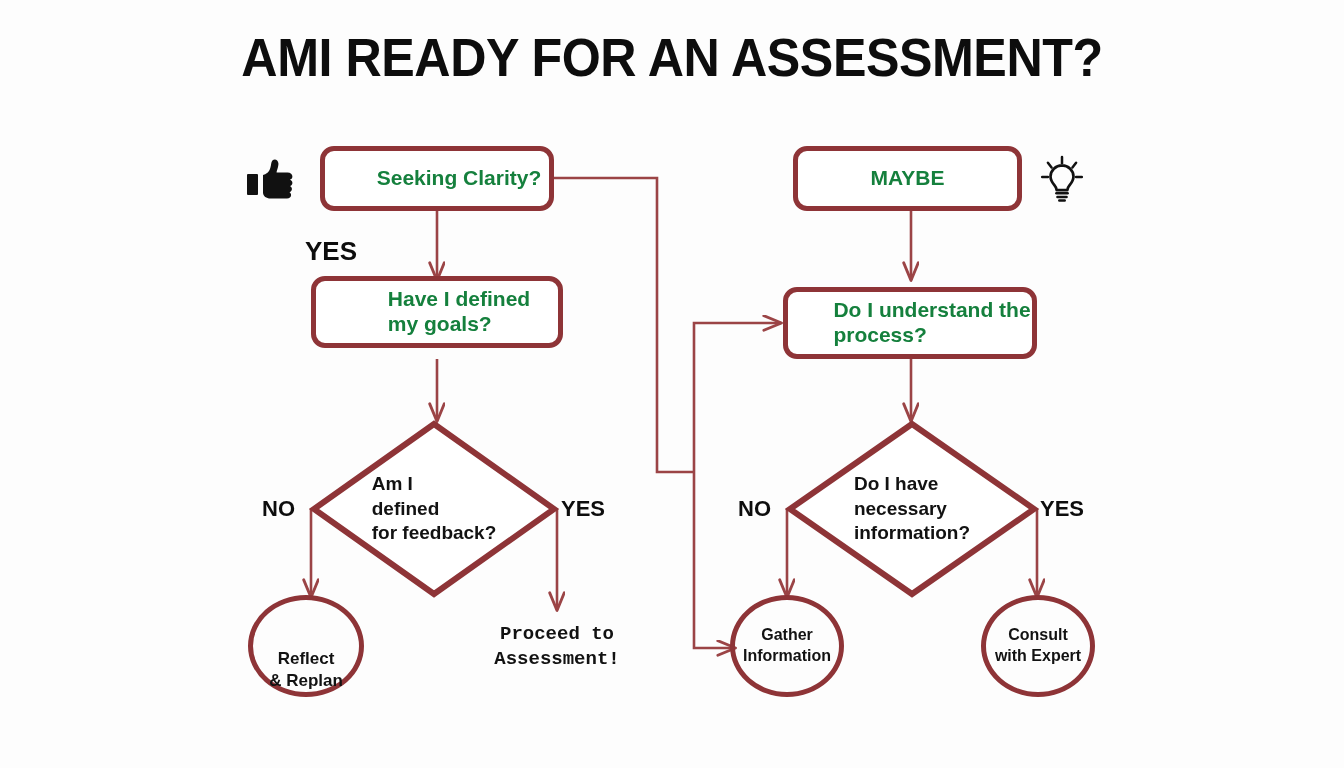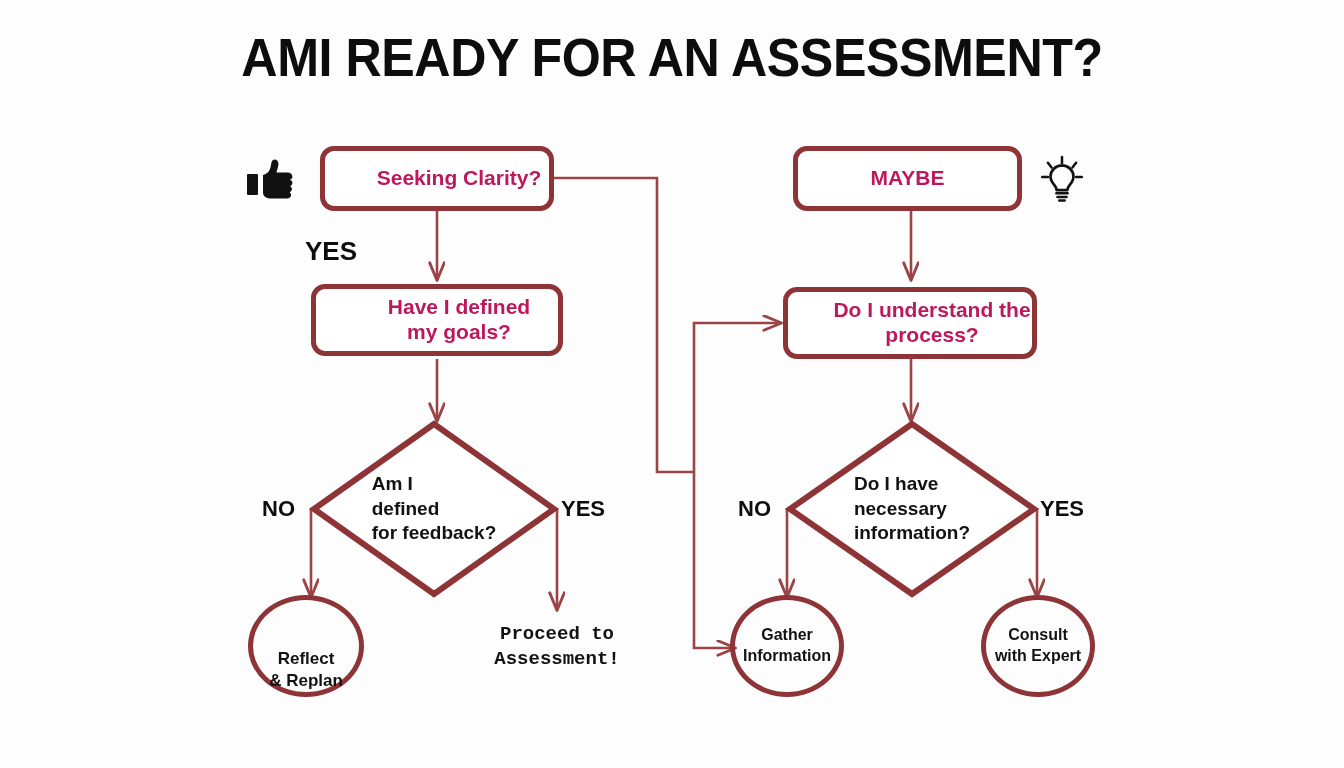--- a/index.html
+++ b/index.html
@@ -52,22 +52,21 @@
   
   .node-box {
     position: absolute;
     box-sizing: border-box;
     background: #ffffff;
     border: 5px solid #8e3437;
     border-radius: 14px;
     display: flex;
     align-items: center;
     justify-content: center;
-    text-align: center;
-    color: #be185d;
+    color: #15803d;
     font-weight: 700;
     line-height: 1.18;
     padding-left: 44px;
   }
   .node-box .node-text { display: block; }
 
   
   .diamond-wrap {
     position: absolute;
   }
@@ -238,21 +237,21 @@
       </g>
     </svg>
   </span>
 
   <div class="node-box" style="left:320px; top:146px; width:234px; height:65px; font-size:21px;">
     <span class="node-text">Seeking Clarity?</span>
   </div>
 
   <div class="branch-note" style="left:305px; top:236px;">YES</div>
 
-  <div class="node-box" style="left:311px; top:284px; width:252px; height:72px; font-size:21px;">
+  <div class="node-box" style="left:311px; top:276px; width:252px; height:72px; font-size:21px;">
     <span class="node-text">
       <span>Have I defined</span><br>
       <span>my goals?</span>
     </span>
   </div>
 
   <div class="diamond-wrap" style="left:311px; top:421px; width:246px; height:176px;">
     <svg width="246" height="176" viewBox="0 0 246 176" xmlns="http://www.w3.org/2000/svg">
       <polygon points="123,3 243,88 123,173 3,88" fill="#ffffff" stroke="#8e3437" stroke-width="6" stroke-linejoin="miter"></polygon>
     </svg>

